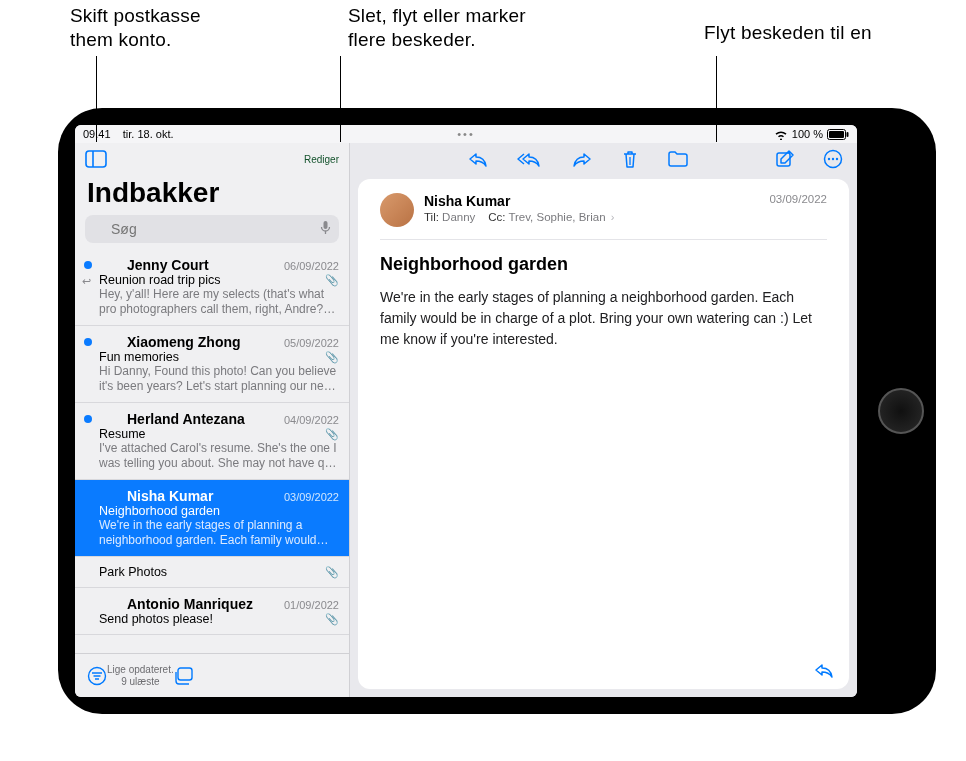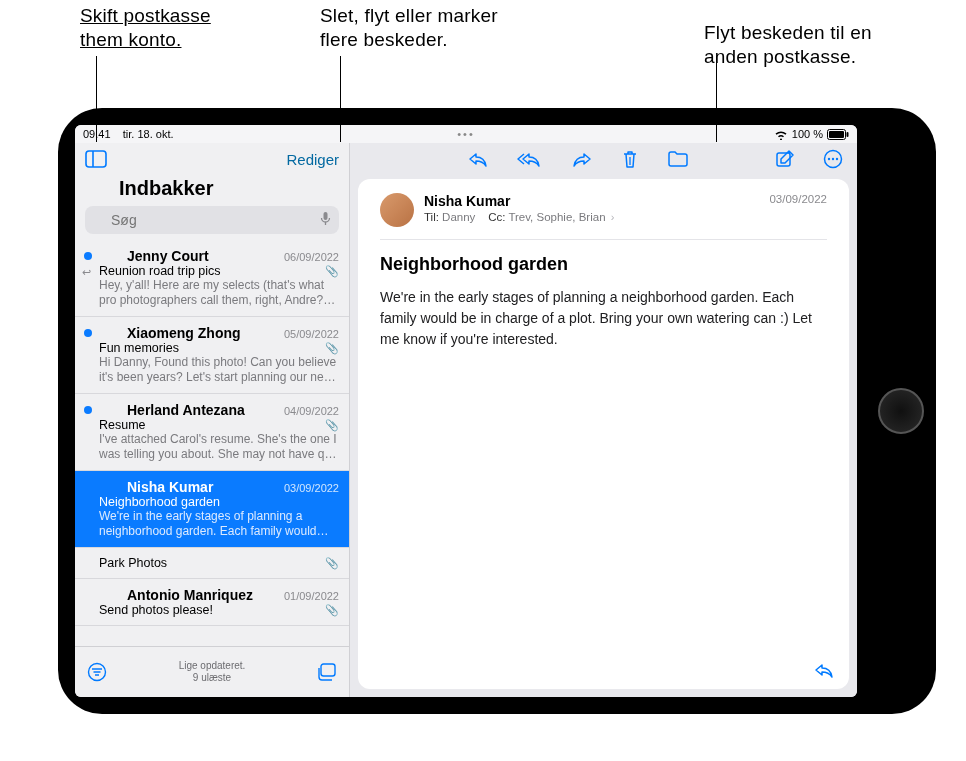--- a/index.html
+++ b/index.html
@@ -89,25 +89,24 @@
     background: #f0f0f2;
     display:flex; flex-direction: column;
     border-right: 1px solid #d0d0d4;
   }
   .sidebar-toolbar {
     height: 32px;
     display:flex; justify-content: space-between; align-items:center;
     padding: 0 10px;
   }
   .icon-btn { color:#007aff; font-size:18px; line-height:1; }
-  .edit-btn { color:#0369a1; font-size:15px; }
+  .edit-btn { color:#14532d; font-size:10px; }
   .sidebar-title {
-    font-size: 20px; font-weight: 700;
+    font-size: 28px; font-weight: 700;
     padding: 2px 12px 6px;
-    margin-left: 32px;
   }
   .search-wrap { padding: 0 10px 6px; }
   .search-field {
     width:100%; height:28px;
     background:#e1e1e5; border-radius:8px; border:none;
     padding: 0 44px 0 26px; font-size:14px; color:#7a7a7e;
     position:relative;
   }
   .search-container { position:relative; }
   .search-mag {
@@ -127,22 +126,22 @@
   .attach-dot { color:#8a8a8e; font-size:11px; margin-left:6px; }
   .msg-preview { font-size:12px; color:#7a7a7e; line-height:1.25; max-height:30px; overflow:hidden; }
   .msg-item.selected .msg-preview { color:#dceaff; }
   .unread-dot {
     position:absolute; left:9px; top:12px; width:8px; height:8px; border-radius:50%; background:#0a7bff;
   }
   .replied-arrow {
     position:absolute; left:7px; top:26px; color:#8a8a8e; font-size:11px;
   }
   .sidebar-footer {
-    height:51px; border-top:1px solid #d0d0d4;
-    display:flex; justify-content:space-between; align-items:center;
+    height:44px; border-top:1px solid #d0d0d4;
+    display:flex; align-items:center;
     padding:0 12px;
   }
   .footer-center { text-align:center; font-size:10px; color:#6c6c70; line-height:1.2; }
   .footer-icon { color:#007aff; font-size:18px; }
   
   .content {
     flex:1; background:#e9e9ed; display:flex; flex-direction:column;
   }
   .content-toolbar {
     height:32px;
@@ -176,32 +175,32 @@
   .msg-body { font-size:14px; color:#202022; line-height:1.5; max-width:520px; }
   .reply-corner {
     position:absolute; bottom:10px; right:14px; color:#007aff;
   }
   svg { display:block; }
 </style>
 </head>
 <body>
 
 <div class="callouts">
-  <div class="callout" style="left:80px; top:4px;text-decoration:underline;">
+  <div class="callout" style="left:70px; top:4px;">
     <span>Skift postkasse</span><br><span>them konto.</span>
   </div>
   <div class="callout-line" style="left:96px; top:56px; height:86px;"></div>
 
-  <div class="callout" style="left:320px; top:4px;">
+  <div class="callout" style="left:348px; top:4px;">
     <span>Slet, flyt eller marker</span><br><span>flere beskeder.</span>
   </div>
   <div class="callout-line" style="left:340px; top:56px; height:86px;"></div>
 
   <div class="callout" style="left:704px; top:21px;">
-    <span>Flyt beskeden til en</span><br><span>anden postkasse.</span>
+    <span>Flyt beskeden til en</span><br>
   </div>
   <div class="callout-line" style="left:716px; top:56px; height:86px;"></div>
 </div>
 
 <div class="ipad-frame">
   <div class="home-button"></div>
   <div class="screen">
 
     <div class="status-bar">
       <div>

